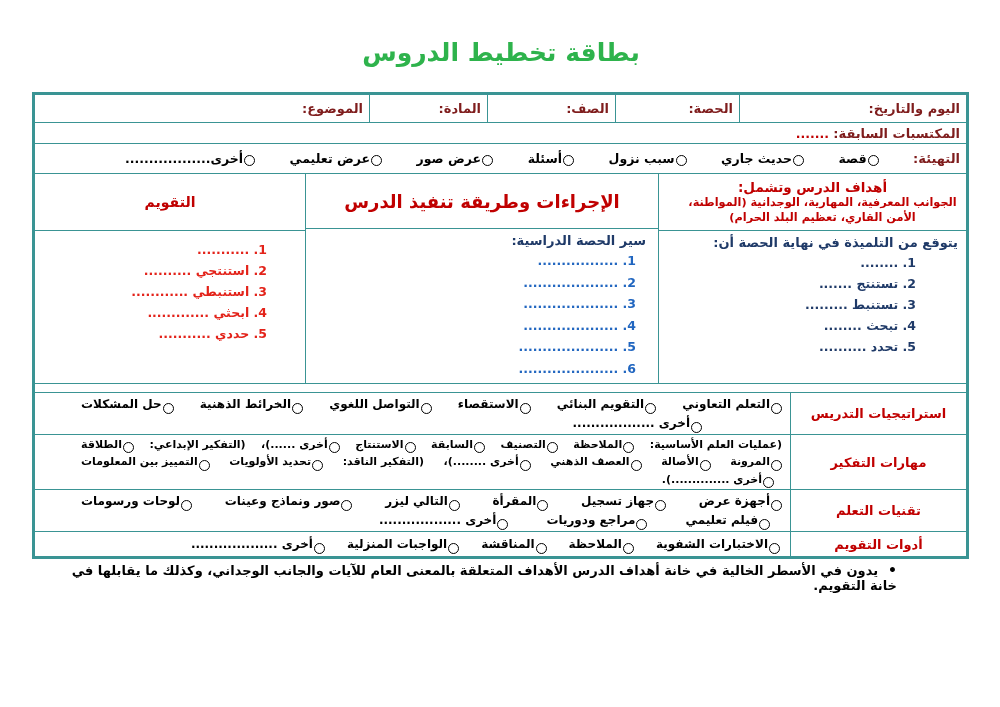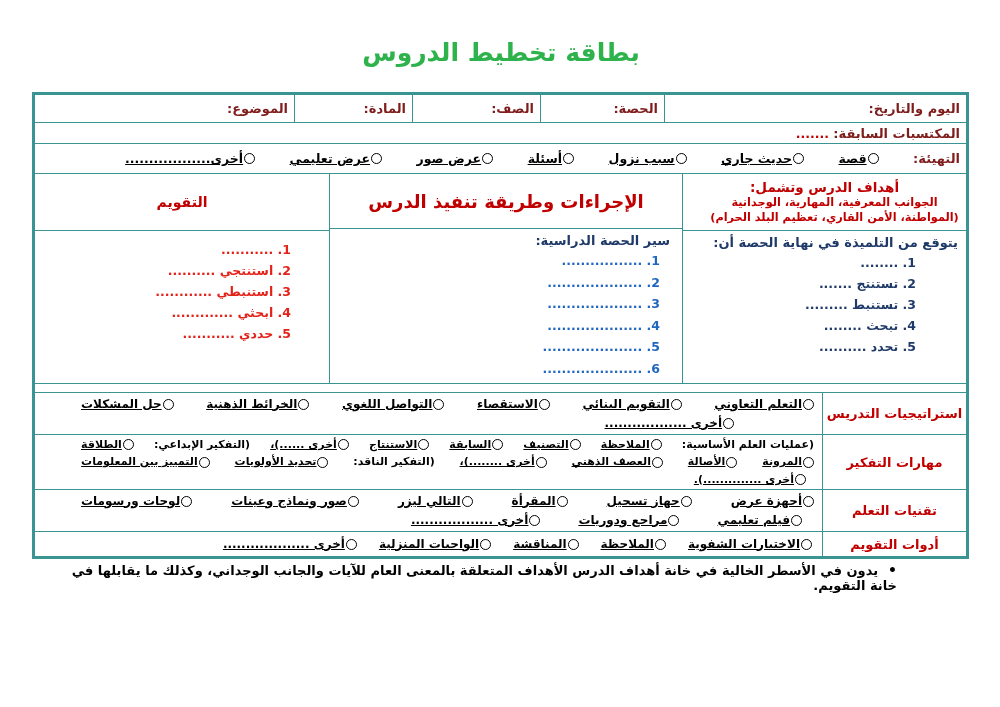--- a/index.html
+++ b/index.html
@@ -22,51 +22,51 @@
     border: 3px solid #3A9494; background: #fff;
   }
   .row { border-bottom: 1px solid #3A9494; display: flex; align-items: center; }
   .cell { height: 100%; display: flex; align-items: center; padding: 2px 6px; }
   .vsep { border-left: 1px solid #3A9494; }
   .red-lbl { color: #7f1d1d; font-size: 13px; font-weight: bold; }
   .info-row { height: 28px; }
   .info-row .cell { font-size: 13px; }
   .prior-row { height: 21px; padding: 0 6px; font-size: 12.5px; }
   .warm-row { height: 30px; padding: 0 6px 0 90px; font-size: 12.5px; justify-content: space-between; }
-  .opt { display: inline-flex; align-items: center; white-space: nowrap; text-decoration: underline; }
+  .opt { display: inline-flex; align-items: flex-end; white-space: nowrap; }
   .radio {
     display: inline-block; width: 11px; height: 11px;
     border: 1.5px solid #000; border-radius: 50%;
     margin-left: 1px; flex: 0 0 auto; background: #fff;
   }
   
   .section { display: flex; border-bottom: 1px solid #3A9494; height: 210px; }
   .sec-col { height: 100%; display: flex; flex-direction: column; }
-  .col-goals { width: 284px; justify-content: flex-end; }
+  .col-goals { width: 308px; justify-content: flex-end; }
   .col-proc  { width: 353px; }
   .col-eval  { flex: 1; }
   .sec-head { height: 57px; border-bottom: 1px solid #3A9494; display: flex; flex-direction: column; align-items: center; justify-content: center; text-align: center; padding: 2px 4px; }
   .sec-body { flex: 1; padding: 4px 8px; }
   .goals-title { color: #C00000; font-size: 13.5px; }
   .goals-sub { color: #C00000; font-size: 11.3px; line-height: 1.35; margin-left: 20px; }
   .proc-title { color: #C00000; font-size: 18px; }
   .eval-title { color: #C00000; font-size: 14px; }
   .expect-title { color: #1F3A68; font-size: 13px; margin-bottom: 2px; }
   .li { font-size: 12.5px; line-height: 21px; text-align: right; }
   .li-navy { color: #1F3A68; padding-right: 42px; }
   .flow-title { color: #1F3A68; font-size: 13px; text-align: right; padding-right: 4px; margin-bottom: 2px; }
   .li-blue { color: #2166C0; padding-right: 14px; line-height: 21.5px; }
   .li-red { color: #E32219; padding-right: 30px; line-height: 21px; }
   .eval-body { padding-top: 8px; }
   .gap-row { height: 9px; border-bottom: 1px solid #3A9494; }
   
   .brow { display: flex; border-bottom: 1px solid #3A9494; }
   .brow:last-of-type { border-bottom: none; }
   .blabel {
-    width: 144px; border-left: 1px solid #3A9494;
+    width: 176px; border-left: 1px solid #3A9494;
     display: flex; align-items: center; justify-content: center;
     color: #C00000; font-size: 13px; text-align: center;
   }
   .bcontent { flex: 1; padding: 2px 8px; display: flex; flex-direction: column; justify-content: center; }
   .optline { display: flex; align-items: center; font-size: 12px; line-height: 19px; }
   .spread { justify-content: space-between; padding-left: 38px; }
   .h-strat { height: 42px; }
   .h-think { height: 55px; }
   .h-tech  { height: 42px; }
   .h-tools { height: 24px; }
@@ -83,21 +83,21 @@
   .note .bullet { margin-left: 10px; font-size: 14px; }
 </style>
 </head>
 <body>
 
 <div class="page-title">بطاقة تخطيط الدروس</div>
 
 <div class="card">
 
   <div class="row info-row">
-    <div class="cell vsep" style="width:302px">
+    <div class="cell vsep" style="width:227px">
         <span class="red-lbl">اليوم والتاريخ:</span>
       </div>
     <div class="cell vsep" style="width:124px">
         <span class="red-lbl">الحصة:</span>
       </div>
     <div class="cell vsep" style="width:128px">
         <span class="red-lbl">الصف:</span>
       </div>
     <div class="cell vsep" style="width:118px">
         <span class="red-lbl">المادة:</span>

